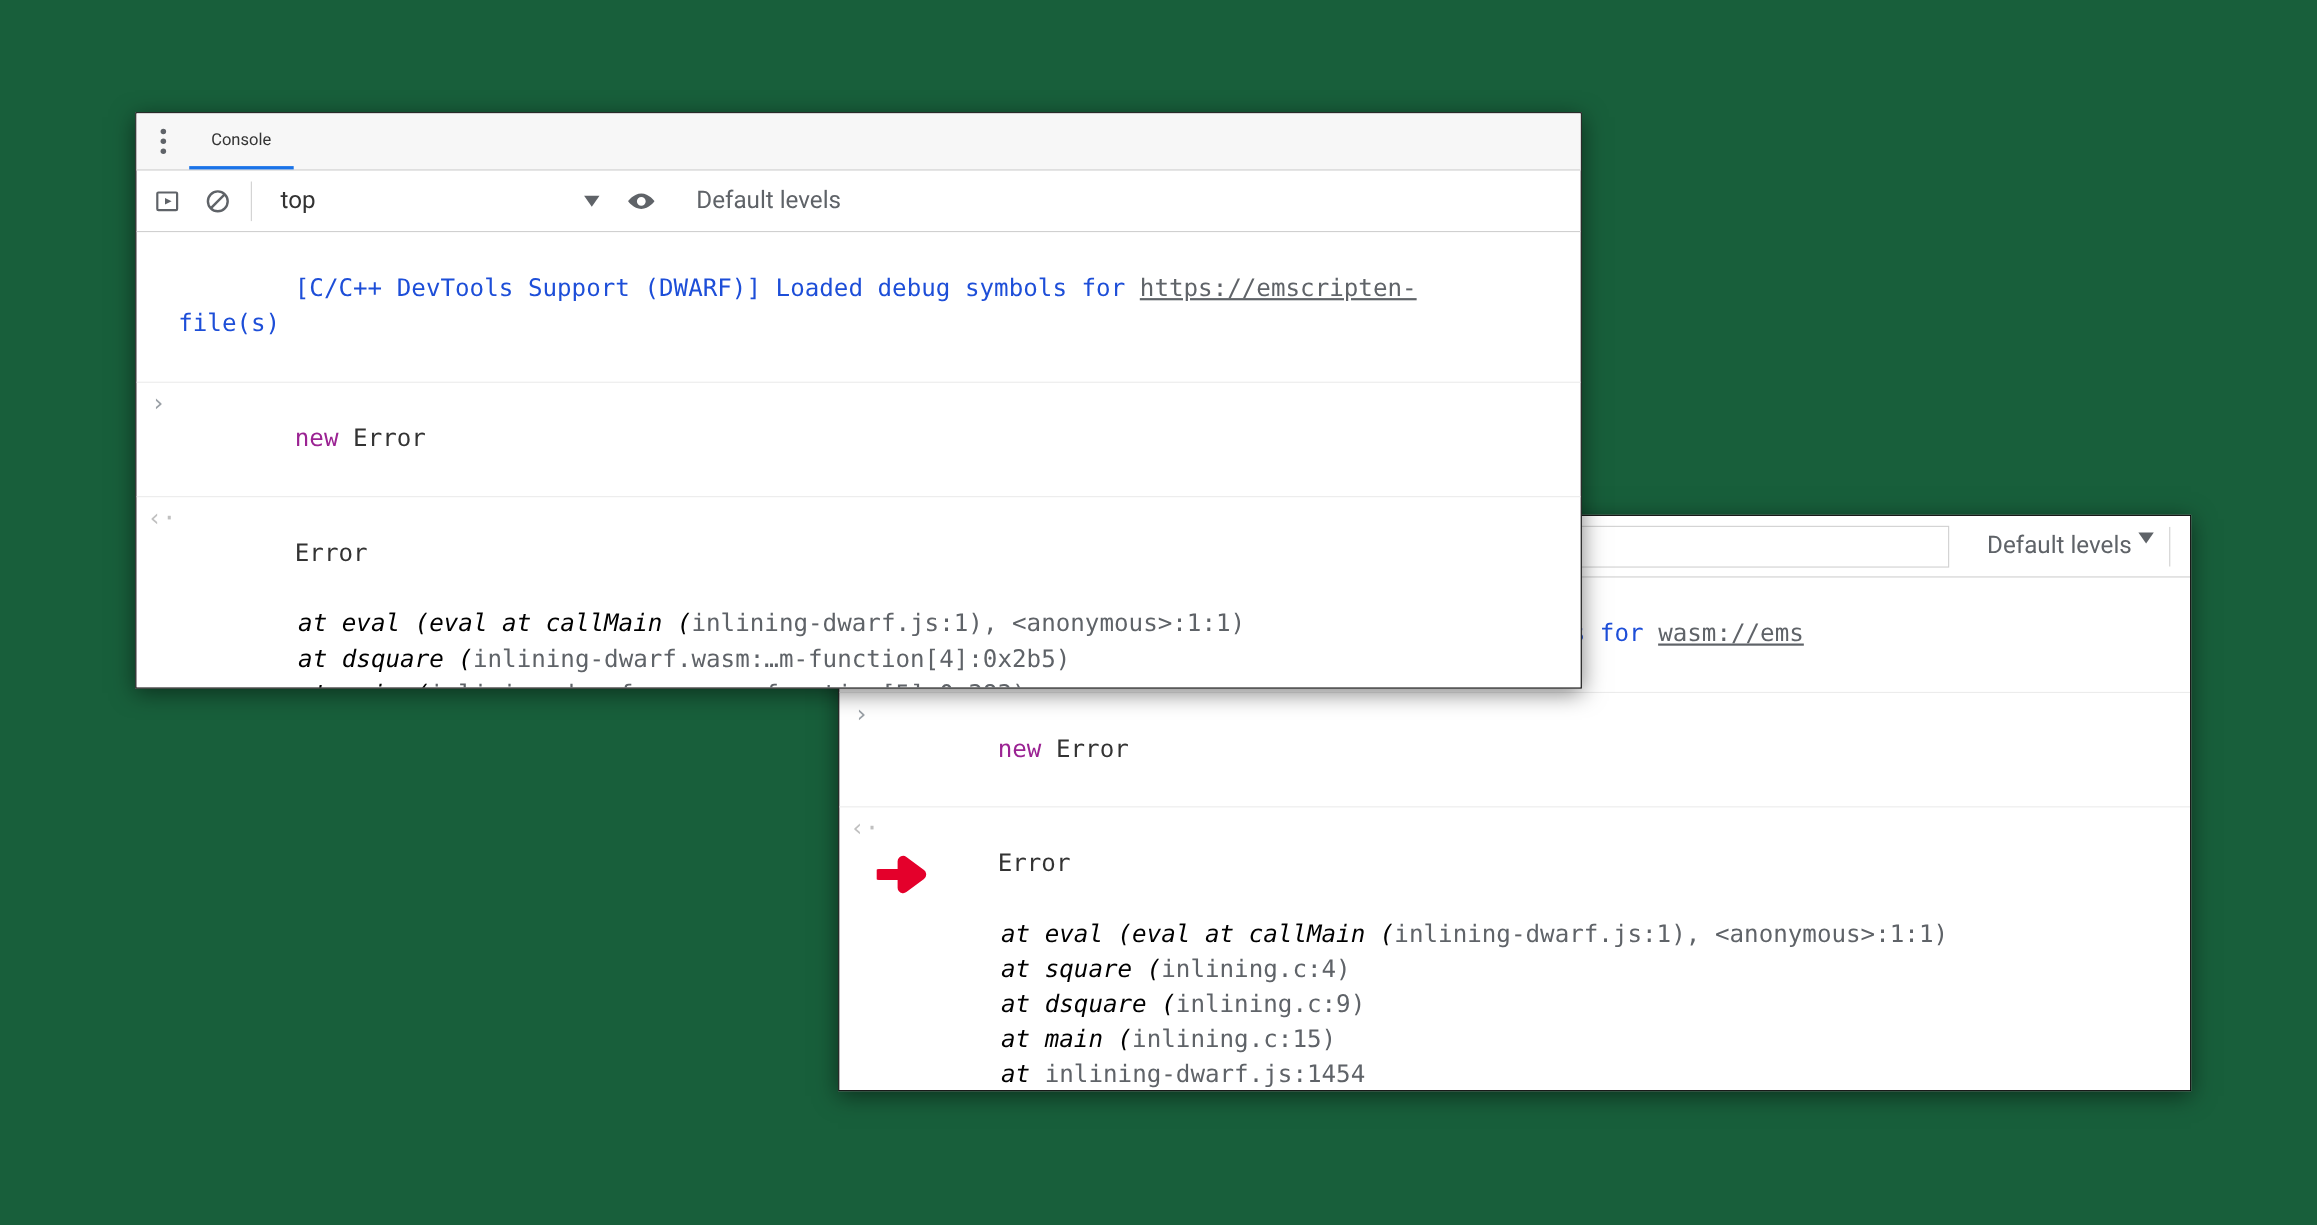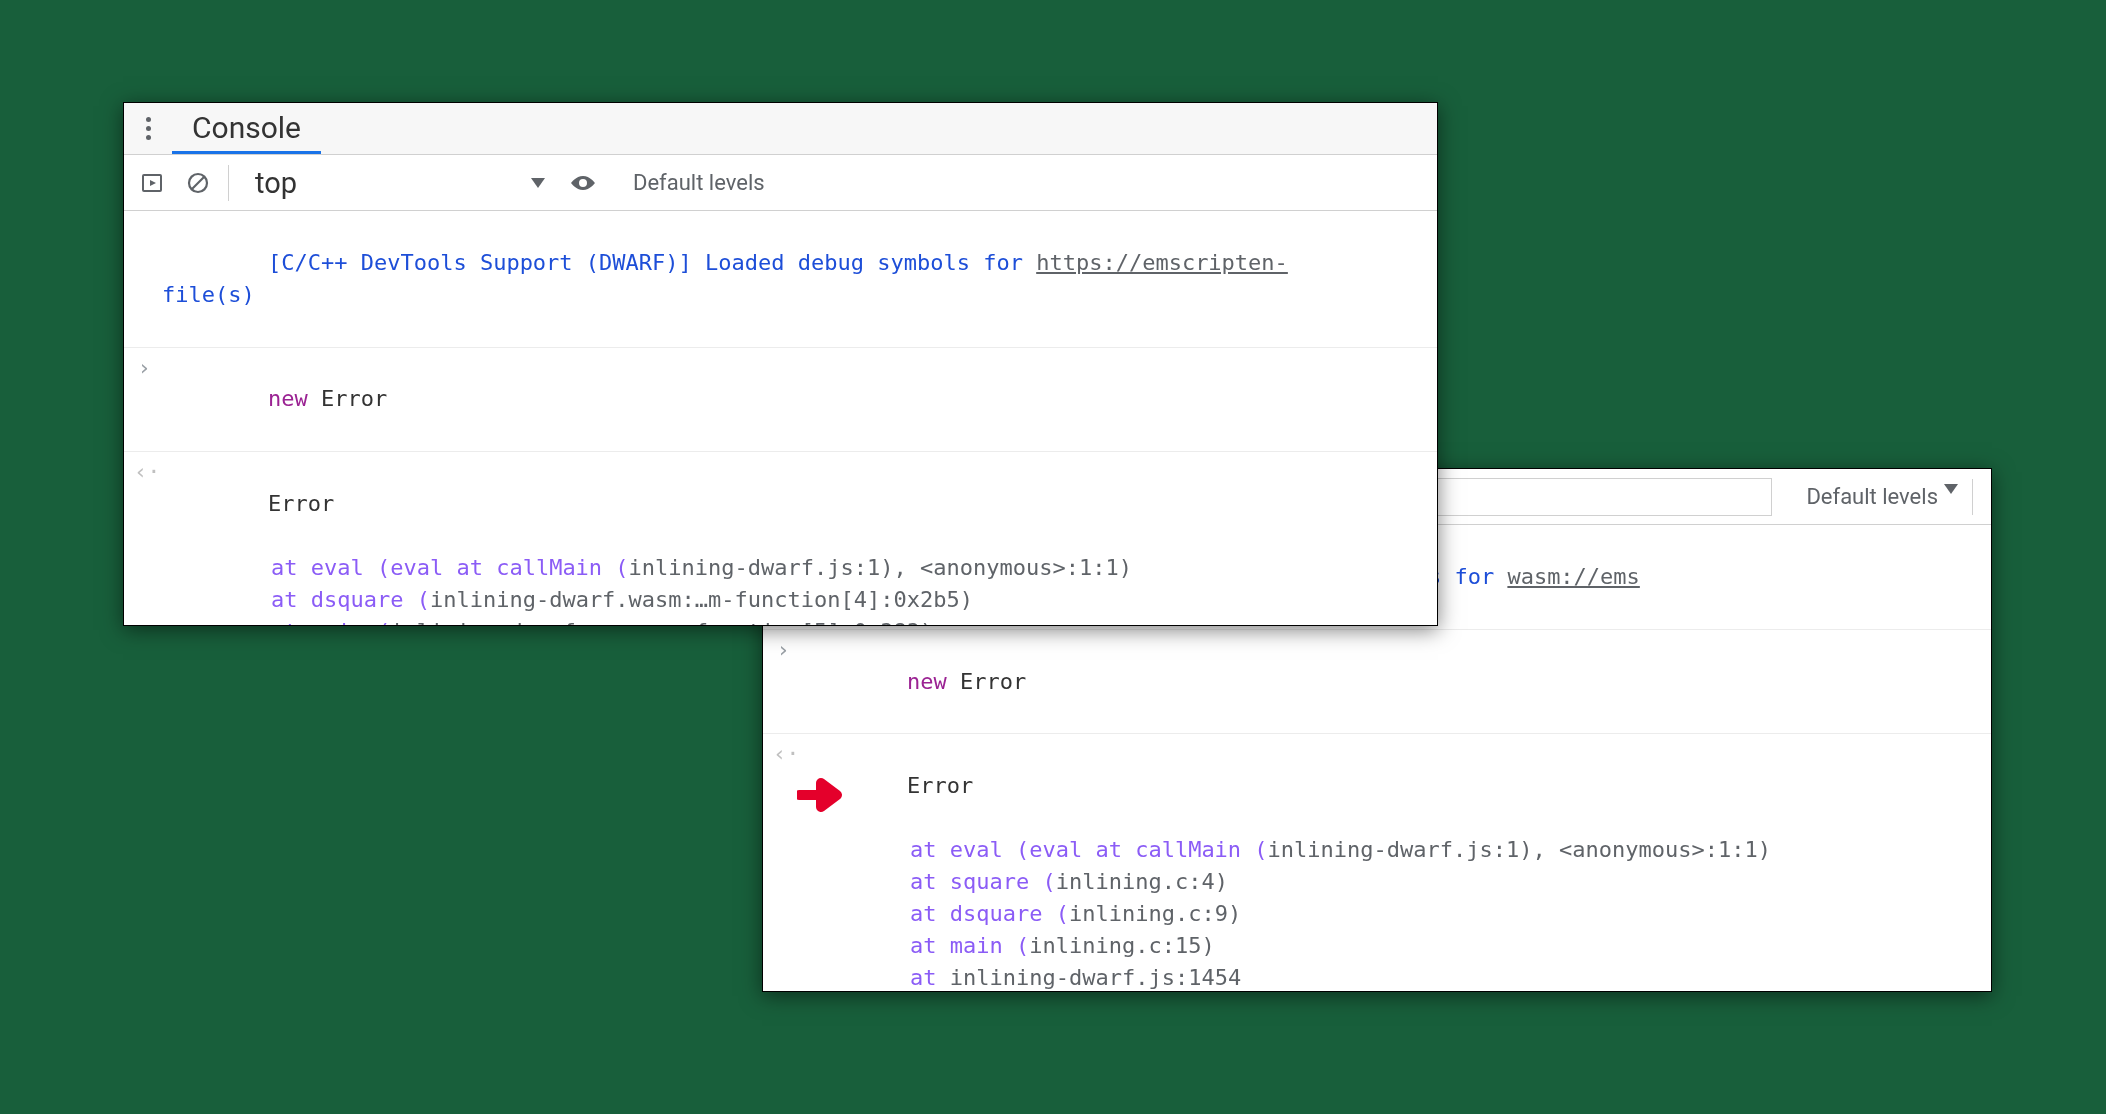--- a/index.html
+++ b/index.html
@@ -36,42 +36,42 @@
     display: flex; flex-direction: column; align-items: center; justify-content: center;
     gap: 4px;
     color: #5f6368;
     cursor: pointer;
   }
   .kebab-icon span { width:5px; height:5px; background:#5f6368; border-radius:50%; }
   .tab {
     padding: 0 20px;
     height: 100%;
     display: flex; align-items: center;
-    font-size: 30px;
+    font-size: 15px;
     color: #333;
     border-bottom: 3px solid #1a73e8;
     box-sizing: border-box;
     cursor: pointer;
   }
   .toolbar {
     display: flex;
     align-items: center;
     height: 55px;
     border-bottom: 1px solid #d0d0d0;
     padding: 0 12px;
     gap: 14px;
   }
   .sep { width:1px; height:36px; background:#d0d0d0; }
   .icon-btn {
     width: 32px; height: 32px; color:#5f6368; display:flex; align-items:center; justify-content:center;
     cursor: pointer;
   }
   .context-select {
     display:flex; align-items:center; gap:8px;
-    font-size: 29px; color:#333;
+    font-size: 22px; color:#333;
     height: 38px;
     padding: 0 8px 0 12px;
     width: 290px;
     justify-content: space-between;
     cursor: pointer;
   }
   .dropdown-caret {
     width:0; height:0; border-left:7px solid transparent; border-right:7px solid transparent; border-top:10px solid #5f6368;
   }
   .filter-input {
@@ -104,21 +104,21 @@
     gap: 8px;
   }
   .msg-row.last { border-bottom: none; }
   .arrow-col { width: 20px; flex: none; color:#9aa0a6; text-align:center; user-select:none; cursor:pointer; }
   .msg-content { color:#333; white-space: pre-wrap; word-break: break-word; }
   .dwarf-prefix { color:#1d4ed8; }
   .link-url { color:#5f6368; text-decoration: underline; cursor:pointer; }
   .kw-new { color:#9b2393;margin-top:10px; }
   .err-word { color:#333; }
   .stack-line { padding-left: 56px; text-indent: -0px; color:#5f6368; }
-  .stack-line .at { color:#8b5cf6; }
+  .stack-line .at { color:#000000;font-style:italic; }
   .stack-line .loc { color:#5f6368; cursor:pointer; }
   .red-arrow {
     position:absolute;
     color:#e4002b;
     font-size: 38px;
     pointer-events:none;
   }
   #arrowA { left: 161px; top: 294px; }
   
   #panelB { left: 762px; top: 468px; width: 1230px; height: 524px; z-index: 1; }

